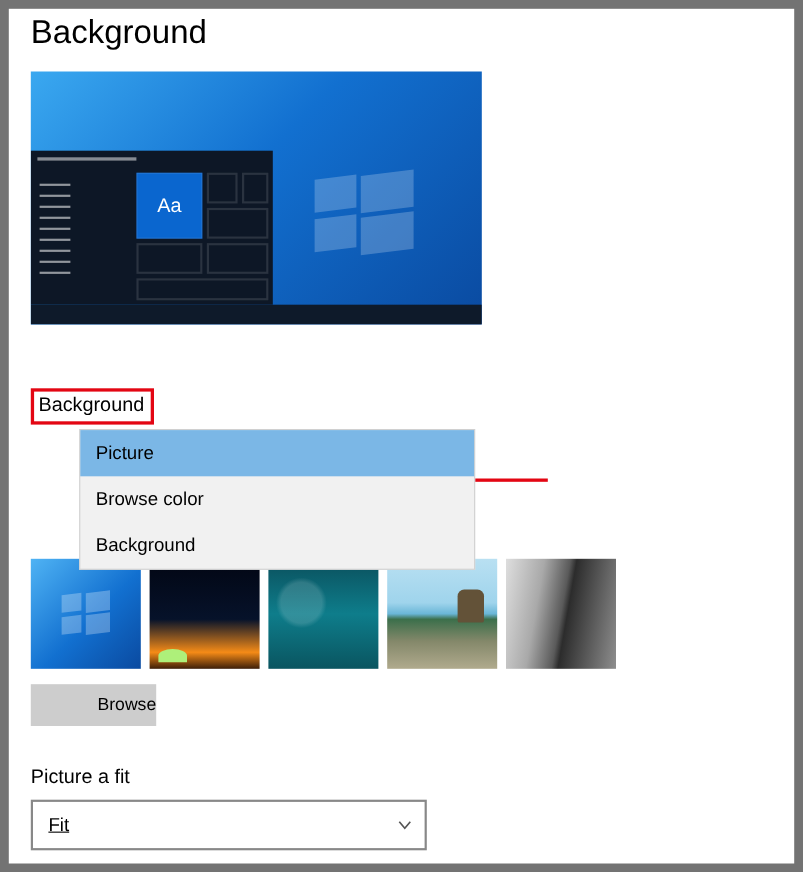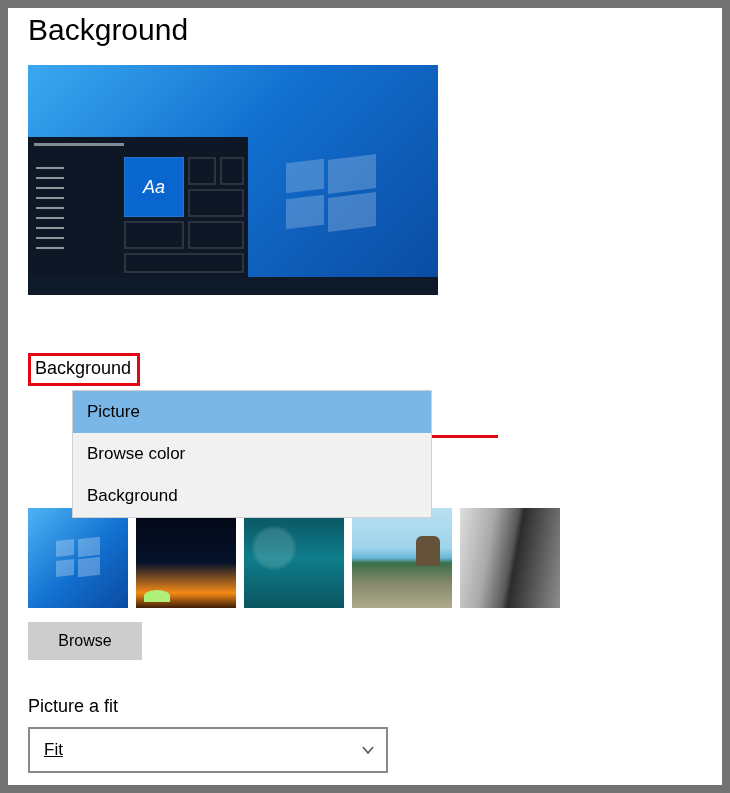--- a/index.html
+++ b/index.html
@@ -21,21 +21,20 @@
     font-weight: 400;
     margin-bottom: 18px;
   }
   
   .preview {
     width: 410px;
     height: 230px;
     position: relative;
     background: linear-gradient(135deg,#3aa8f0 0%, #1270d0 45%, #0a4aa0 100%);
     overflow: hidden;
-    font-style: italic;
   }
   .win-logo {
     position: absolute;
     left: 258px; top: 92px;
     width: 90px; height: 72px;
   }
   .win-logo span {
     position: absolute;
     background: rgba(255,255,255,0.22);
   }
@@ -146,20 +145,21 @@
   .t5{ background: linear-gradient(100deg,#dedede 0%, #a9a9a9 30%, #5a5a5a 50%, #2c2c2c 55%, #8e8e8e 100%);}
 
   .browse-btn{
     margin-top:14px;
     width:114px; height:38px;
     background:#cdcdcd;
     border:none;
     font-size:16px;
     font-family:inherit;
     cursor:pointer;
+    text-align:right;
   }
 
   .fit-label{ margin-top:36px; font-size:18px; }
   .fit-select{
     margin-top:10px;
     width:360px; height:46px;
     border:2px solid #888;
     display:flex; align-items:center; justify-content:space-between;
     padding:0 10px 0 14px;
     font-size:17px;

